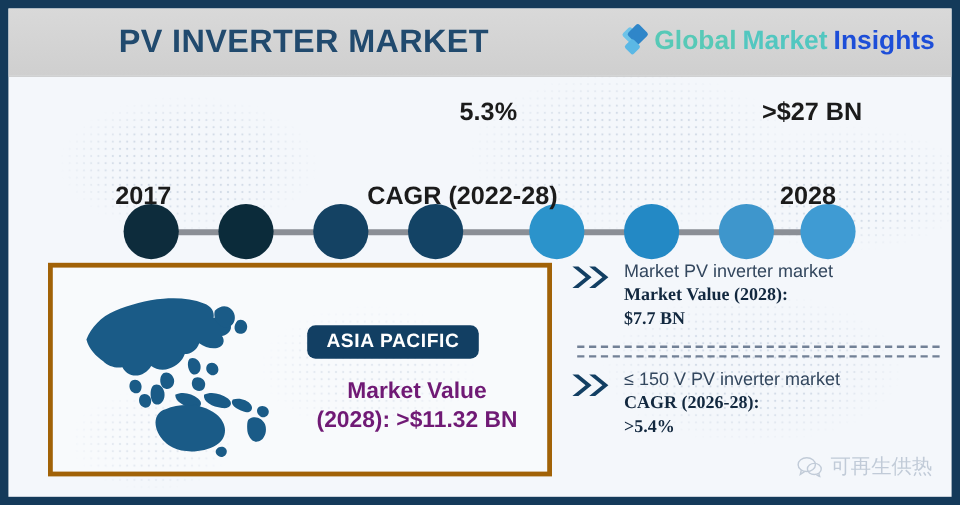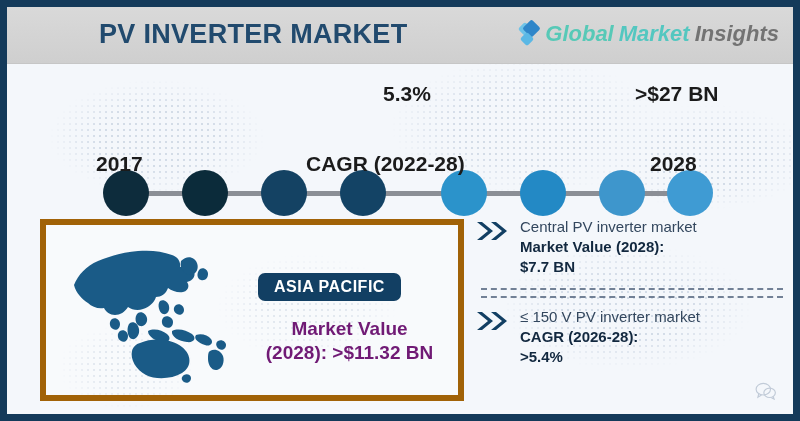--- a/index.html
+++ b/index.html
@@ -44,58 +44,58 @@
     border-bottom:1px solid #c6c6c6;
   }
   .title{
     position:absolute;left:92px;top:12px;
     font-size:27px;font-weight:bold;letter-spacing:.3px;
     color:#214a6e;
   }
   .logo{
     position:absolute;right:14px;top:14px;
     display:flex;align-items:flex-end;gap:5px;
-    font-size:22px;font-weight:bold;font-style:italic;
+    font-size:22px;font-weight:bold;
   }
   .logo-mark{position:relative;width:20px;height:26px;}
   .logo-mark i{position:absolute;display:block;background:#4aa3dd;transform:rotate(45deg);border-radius:2px;}
   .logo-mark i.a{width:10px;height:10px;left:0px;top:3px;background:#6ec3e8;}
   .logo-mark i.b{width:13px;height:13px;left:5px;top:1px;background:#2f86c9;}
   .logo-mark i.c{width:10px;height:10px;left:2px;top:13px;background:#5bb8e5;}
   .logo-g{color:#57c9b7;}
   .logo-m{color:#53c7c0;}
-  .logo-i{color:#737373;}
+  .logo-i{color:#1d4ed8;}
   
   .tl{position:absolute;left:0;top:60px;width:800px;height:120px;}
   .tl-line{position:absolute;left:118px;top:124px;width:565px;height:5px;background:#8b8f96;border-radius:3px;}
   .node{position:absolute;top:103px;width:46px;height:46px;border-radius:50%;}
   .tl-top{position:absolute;font-size:21px;font-weight:bold;color:#1b1b1b;white-space:nowrap;}
   .tl-bot{position:absolute;font-size:21px;font-weight:bold;color:#1b1b1b;white-space:nowrap;}
   
   .apac-box{
     position:absolute;left:33px;top:212px;width:412px;height:170px;
-    border:6px solid #a16207;background:rgba(255,255,255,.35);
+    border:4px solid #a16207;background:rgba(255,255,255,.35);
   }
   .map-wrap{position:absolute;left:22px;top:14px;width:175px;height:145px;}
   .apac-badge{
     position:absolute;left:212px;top:48px;
     background:#123f63;color:#ffffff;
     padding:5px 16px;border-radius:7px;
     font-size:16px;font-weight:bold;letter-spacing:.5px;
   }
   .apac-val{
     position:absolute;left:196px;top:92px;width:215px;
     text-align:center;font-size:19px;font-weight:bold;color:#701a75;line-height:1.28;
   }
   .right-panel{position:absolute;left:468px;top:210px;width:320px;height:180px;}
   .bullet{position:relative;display:flex;gap:9px;}
   .chev{flex:0 0 auto;width:36px;height:22px;margin-top:3px;}
   .btxt{font-size:14.5px;color:#20334a;line-height:1.33;}
   .btxt .l1{font-weight:normal;color:#33475e;font-size:15px;}
-  .btxt .l2,.btxt .l3{font-weight:bold;color:#12283f;font-size:15px;}
+  .btxt .l2,.btxt .l3{font-weight:bold;color:#12283f;font-size:15px;font-family:Liberation Serif, serif;}
   .divider{
     margin:11px 0 9px 6px;width:302px;height:6px;
     border-top:2px dashed #5c6d85;border-bottom:2px dashed #5c6d85;
     opacity:.85;
   }
   .watermark{
     position:absolute;right:16px;bottom:14px;
     display:flex;align-items:center;gap:6px;
     color:#b9c4d2;font-size:17px;opacity:.85;
     font-family:"DejaVu Sans", sans-serif;
@@ -181,21 +181,21 @@
   </div>
 
   <div class="right-panel">
 
     <div class="bullet">
       <svg class="chev" viewBox="0 0 36 22">
         <path d="M2,2 L13,11 L2,20 L7,20 L18,11 L7,2 Z" fill="#123f63"></path>
         <path d="M16,2 L27,11 L16,20 L21,20 L32,11 L21,2 Z" fill="#123f63"></path>
       </svg>
       <div class="btxt">
-        <div class="l1">Central PV inverter market</div>
+        <div class="l1">Market PV inverter market</div>
         <div class="l2">Market Value (2028):</div>
         <div class="l3">$7.7 BN</div>
       </div>
     </div>
 
     <div class="divider"></div>
 
     <div class="bullet">
       <svg class="chev" viewBox="0 0 36 22">
         <path d="M2,2 L13,11 L2,20 L7,20 L18,11 L7,2 Z" fill="#123f63"></path>
@@ -209,14 +209,15 @@
     </div>
   </div>
 
   <div class="watermark">
     <svg class="wm-icon" viewBox="0 0 24 20">
       <ellipse cx="9" cy="8" rx="8" ry="6.4" fill="none" stroke="#b9c4d2" stroke-width="1.3"></ellipse>
       <path d="M4,13 L3,17 L7,14.5" fill="none" stroke="#b9c4d2" stroke-width="1.3"></path>
       <ellipse cx="16" cy="12" rx="6.4" ry="5.2" fill="none" stroke="#b9c4d2" stroke-width="1.3"></ellipse>
       <path d="M20,16 L21,19 L18,17.5" fill="none" stroke="#b9c4d2" stroke-width="1.3"></path>
     </svg>
+    <span>可再生供热</span>
   </div>
 </div>
 
 </body></html>

